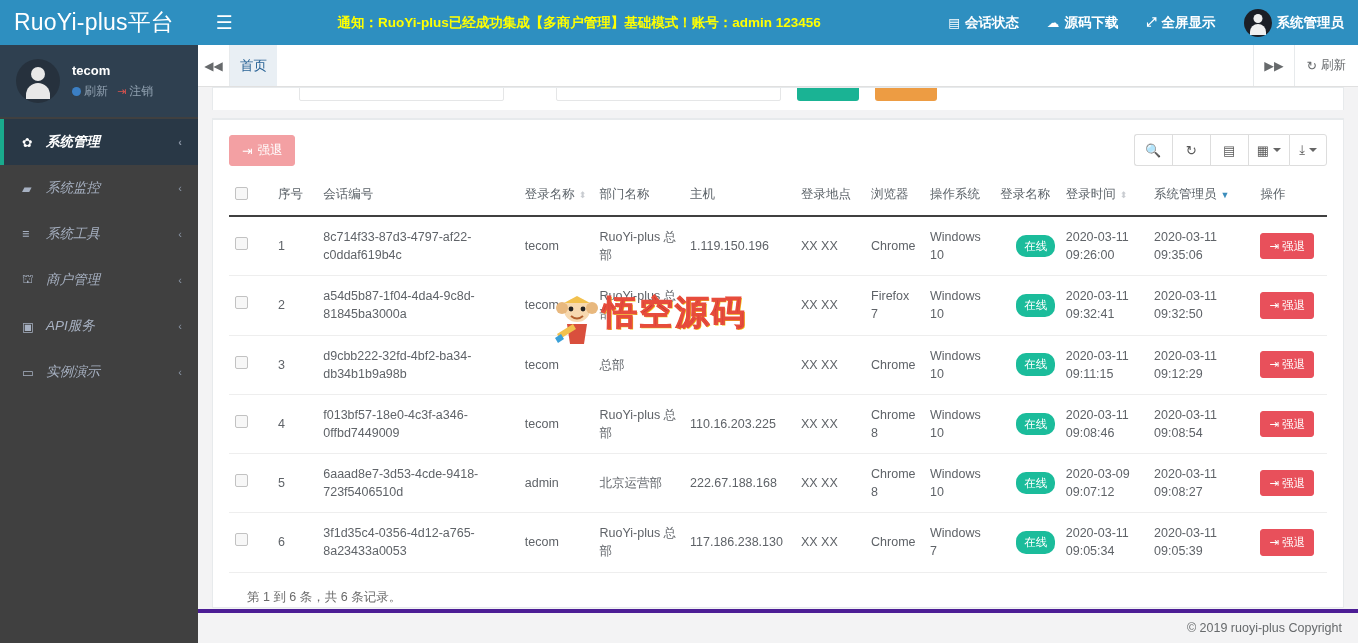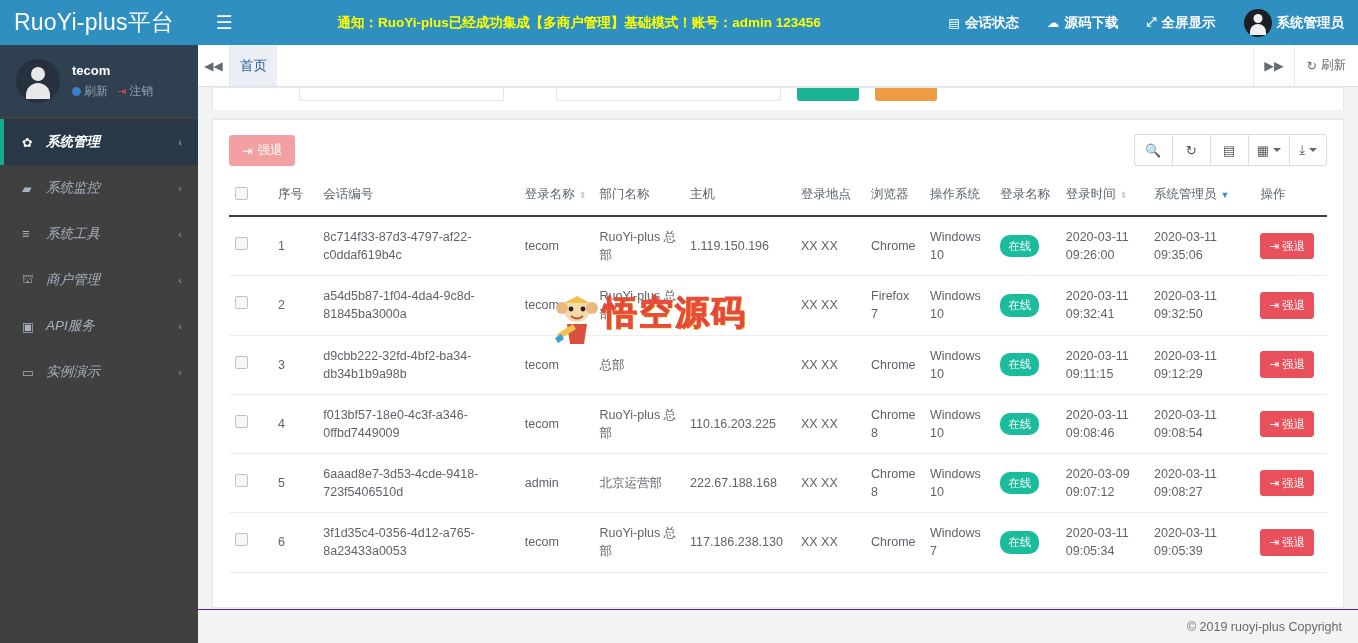--- a/index.html
+++ b/index.html
@@ -193,20 +193,21 @@
   .chk {
     width: 13px; height: 13px; border: 1px solid #c2c2c2;
     background: #f7f7f7; border-radius: 2px; display: inline-block; cursor: pointer;
   }
   .sort-ico { color: #c9ccd1; font-size: 9px; margin-left: 4px; letter-spacing: -1px; }
   .sort-ico.desc { color: #3c8dbc; }
   .badge-online {
     background: #1bbc9b; color: #fff; font-size: 11.5px;
     padding: 3px 8px; border-radius: 10px; display: inline-block;
     white-space: nowrap;
+    margin-left: 16px;
   }
   .btn-kick {
     background: #e8505b; border: 1px solid #e8505b; color: #fff;
     font-size: 11.5px; padding: 4px 8px; border-radius: 3px;
     display: inline-flex; align-items: center; gap: 3px; cursor: pointer;
     white-space: nowrap;
   }
   .pager-info {
     padding: 16px 18px; font-size: 12.5px; color: #6a6a6a;
   }
@@ -229,21 +230,21 @@
     text-shadow: 1px 1px 0 #f1c40f;
   }
   .wm-url { font-size: 19px; font-weight: bold; color: #1a1a1a; margin-top: 2px; }
   .wm-mascot {
     position: absolute; left: -52px; top: 4px; width: 52px; height: 56px;
   }
 
   
   .footer {
     position: absolute; left: 198px; bottom: 0; width: 1160px; height: 34px;
-    background: #f3f3f4; border-top: 1px solid #4c1d95;
+    background: #f3f3f4; border-top: 4px solid #4c1d95;
     display: flex; align-items: center; justify-content: flex-end;
     padding-right: 16px; font-size: 12.5px; color: #676a6c;
   }
 </style>
 </head>
 <body>
 
 <div class="app">
 
   <div class="sidebar">
@@ -525,20 +526,21 @@
               <td>
                 <span class="btn-kick">
                   <span>⇥</span>
                   <span>强退</span>
                 </span>
               </td>
             </tr>
           </tbody>
         </table>
 
+        <div class="pager-info">第 1 到 6 条，共 6 条记录。</div>
       </div>
 
       <div class="watermark">
         <svg class="wm-mascot" viewBox="0 0 52 56">
           <ellipse cx="26" cy="16" rx="13" ry="12" fill="#f7d9b0"></ellipse>
           <circle cx="11" cy="14" r="6" fill="#e8b87e"></circle>
           <circle cx="41" cy="14" r="6" fill="#e8b87e"></circle>
           <path d="M13 9 L26 2 L39 9 Z" fill="#f2c14e"></path>
           <circle cx="20" cy="15" r="2.4" fill="#222"></circle>
           <circle cx="32" cy="15" r="2.4" fill="#222"></circle>

